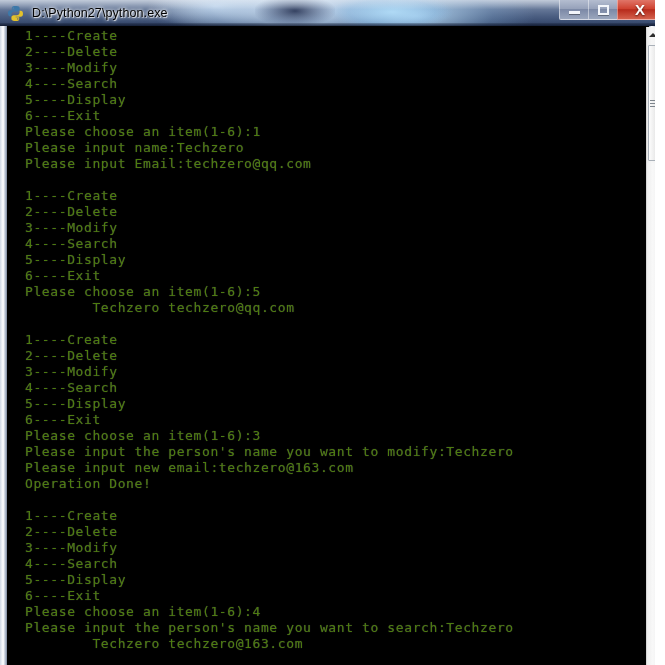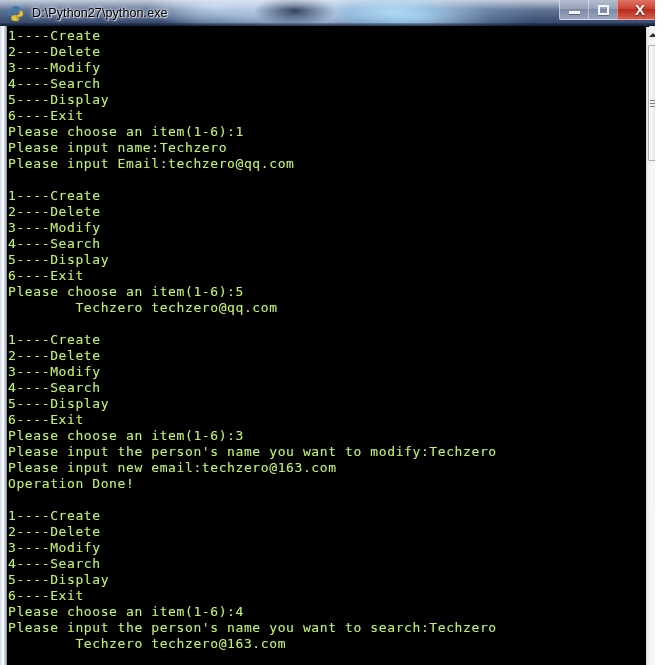--- a/index.html
+++ b/index.html
@@ -163,28 +163,28 @@
     position: absolute;
     left: 7px;
     top: 27px;
     width: 639px;
     height: 638px;
     background: #000000;
     overflow: hidden;
   }
   .console-text {
     position: absolute;
-    left: 1px;
+    left: 18px;
     top: 1px;
     margin: 0;
     font-family: "DejaVu Sans Mono", "Liberation Mono", monospace;
     font-size: 13px;
     line-height: 16px;
     letter-spacing: 0.6px;
-    color: #bef264;
+    color: #4d7c0f;
     white-space: pre;
     text-shadow: 0 0 1px rgba(200,200,200,0.35);
   }
 
   
   .scrollbar {
     position: absolute;
     left: 646px;
     top: 27px;
     width: 13px;

